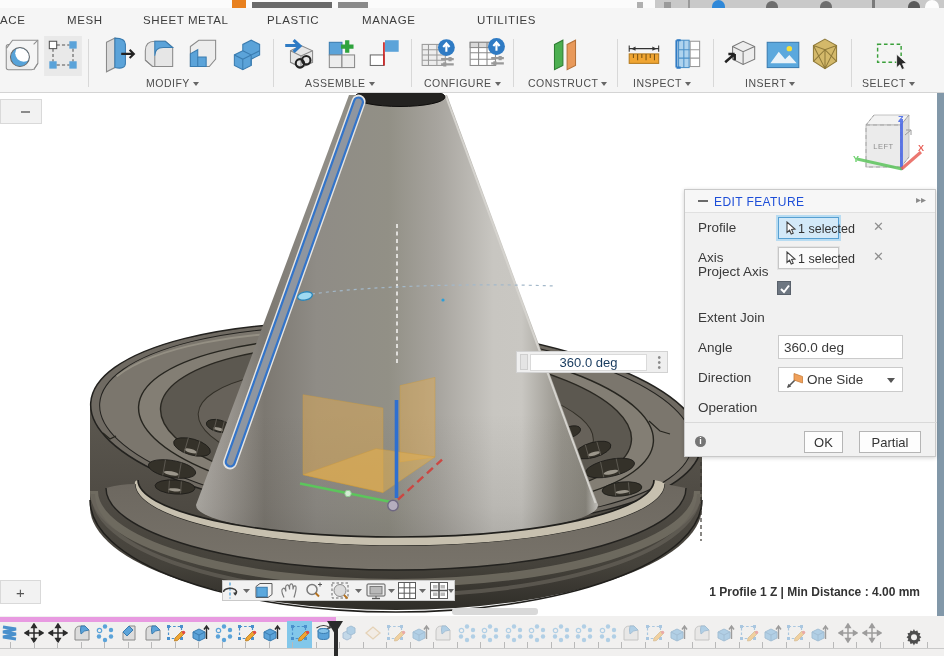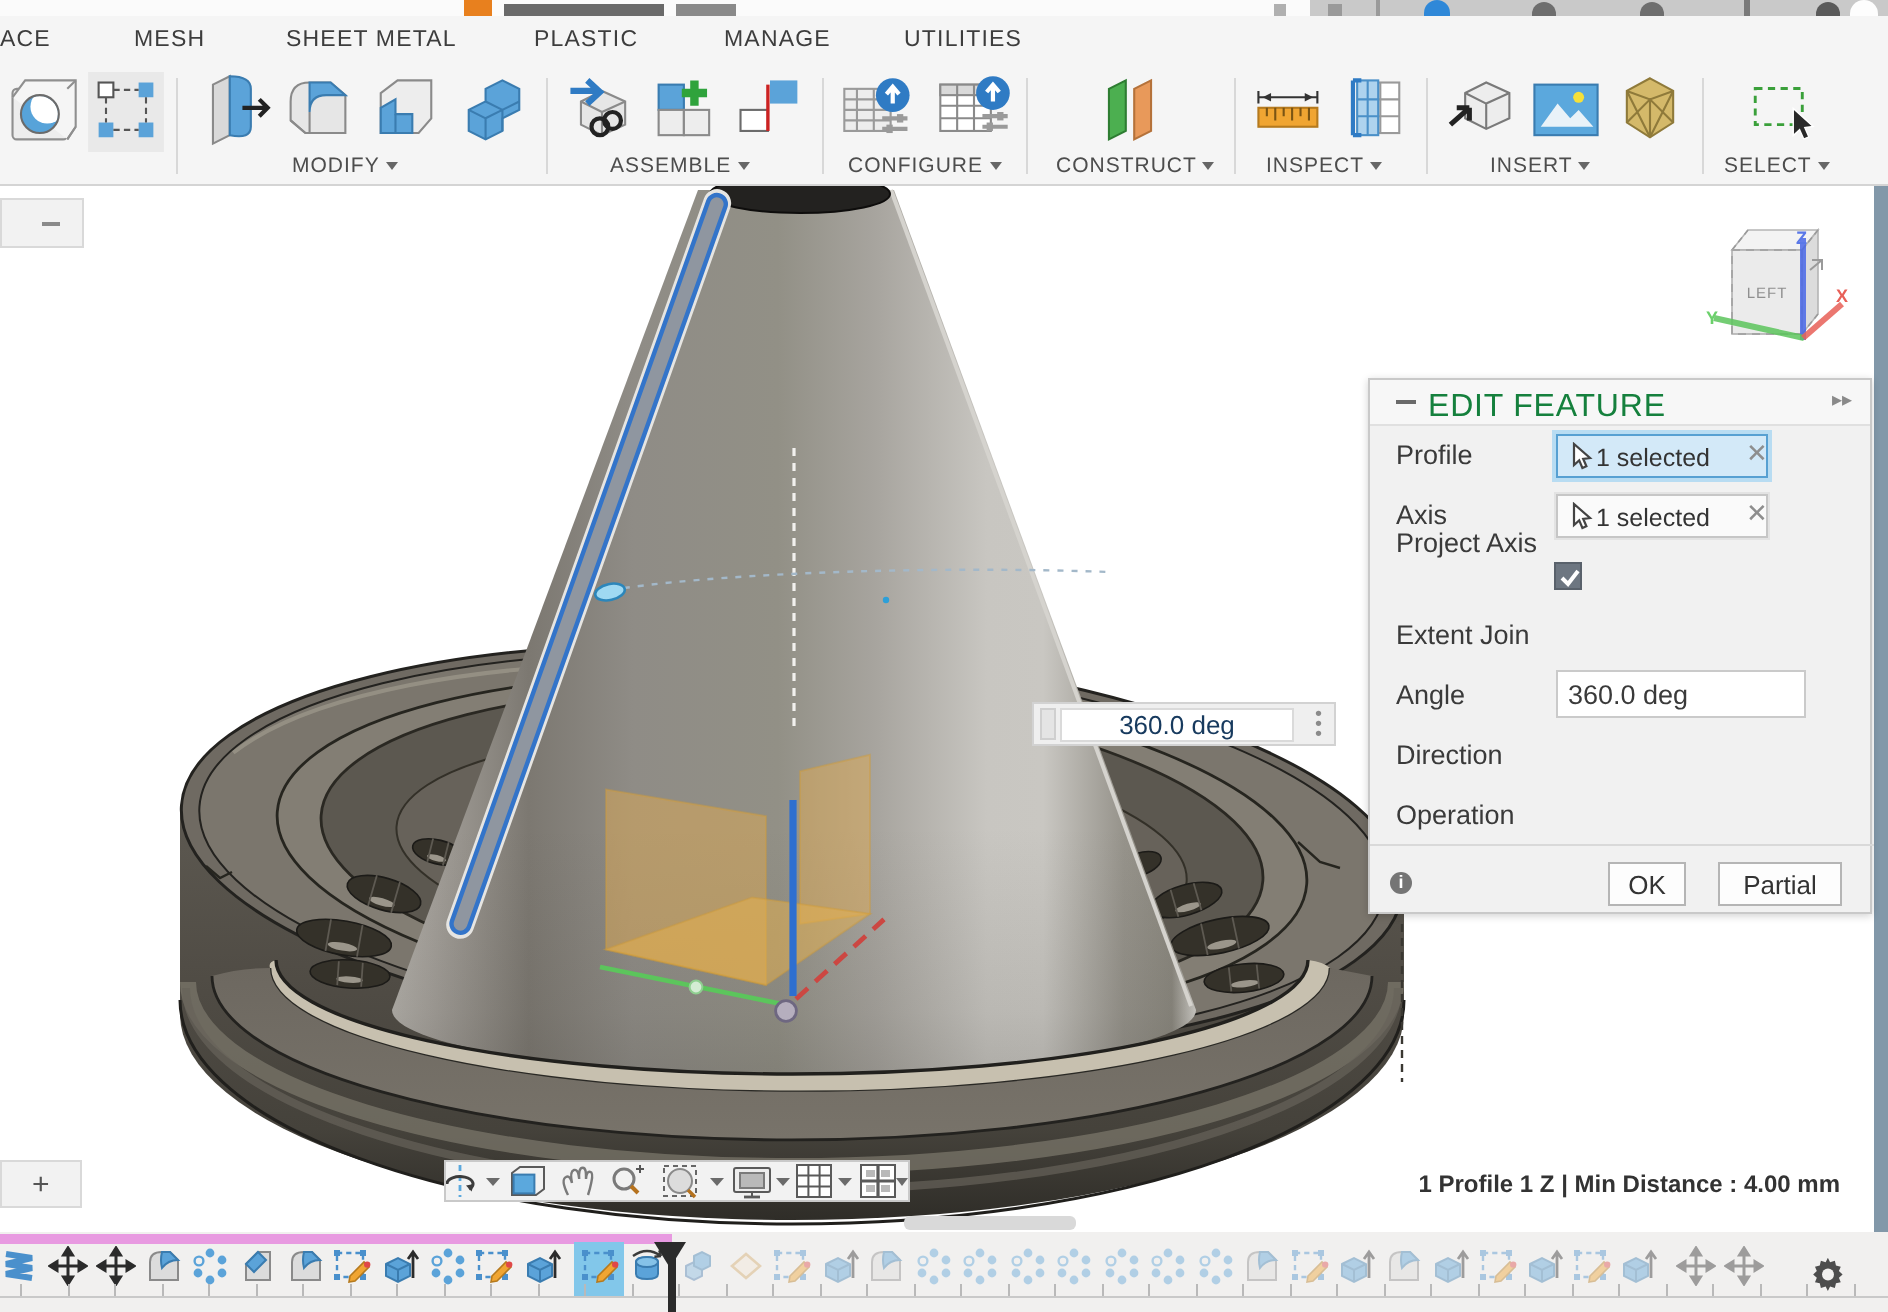--- a/index.html
+++ b/index.html
@@ -19,24 +19,24 @@
 .caret { display:inline-block; width:0; height:0; border-left:3.5px solid transparent; border-right:3.5px solid transparent; border-top:4px solid #666; margin-left:3px; vertical-align:middle;}
 .ticon { position:absolute; top:2px; width:38px; height:40px; }
 
 #viewport { left:0; top:93px; width:944px; height:523px; background:#ffffff; }
 #browserbox { left:0; top:6px; width:42px; height:25px; background:#f2f2f2; border:1px solid #d9d9d9; }
 #browserbox .minus { position:absolute; left:20px; top:11px; width:9px; height:2px; background:#8a8a8a; }
 
 #dialog { left:684px; top:189px; width:252px; height:268px; background:#f1f1f1; border:1px solid #c9c9c9; box-shadow:0 1px 4px rgba(0,0,0,0.18); font-size:13.5px; color:#3a3a3a; }
 #dlghead { position:absolute; left:0; top:0; width:100%; height:23px; background:#f7f7f7; border-bottom:1px solid #e0e0e0; }
 #dlghead .minus { position:absolute; left:13px; top:10px; width:10px; height:2px; background:#6a6a6a; }
-#dlghead .title { position:absolute; left:29px; top:5px; font-size:16px; color:#15803d; letter-spacing:0.4px; }
+#dlghead .title { position:absolute; left:29px; top:5px; font-size:12px; color:#1d4ed8; letter-spacing:0.4px; }
 #dlghead .arrows { position:absolute; right:9px; top:4px; font-size:10px; color:#8a8a8a; }
 .dlglabel { position:absolute; left:13px; }
-.selbox { position:absolute; left:93px; width:106px; height:22px; background:#fafafa; border:1px solid #c6c6c6; box-shadow:0 0 0 1px #e3e3e3; font-size:13px; color:#333; }
+.selbox { position:absolute; left:93px; width:61px; height:22px; background:#fafafa; border:1px solid #c6c6c6; box-shadow:0 0 0 1px #e3e3e3; font-size:13px; color:#333; }
 .selbox.active { background:#d3e9f8; border:1px solid #57a0d2; box-shadow:0 0 0 2px #b8dcf2; }
 .selbox .cur { position:absolute; left:6px; top:3px; }
 .selbox .txt { position:absolute; left:19px; top:3.5px; white-space:nowrap; font-size:12.5px; }
 .xmark { position:absolute; left:188px; font-size:13px; color:#8e8e8e; }
 .dropdown { position:absolute; left:93px; width:125px; height:25px; background:#fff; border:1px solid #cacaca; }
 .dropdown .txt { position:absolute; left:28px; top:4px; white-space:nowrap; }
 .dropdown svg.dicon { position:absolute; left:7px; top:4px; }
 .dropdown .dcaret { position:absolute; right:7px; top:10px; width:0; height:0; border-left:4px solid transparent; border-right:4px solid transparent; border-top:5px solid #555; }
 #angleinput { position:absolute; left:93px; top:145px; width:125px; height:24px; background:#fff; border:1px solid #cacaca; }
 #angleinput .txt { position:absolute; left:5px; top:4px; }
@@ -91,21 +91,21 @@
     <div style="position:absolute;left:908px;top:1px;width:12px;height:7px;border-radius:6px 6px 0 0;background:#5a5a5a;"></div>
     <div style="position:absolute;left:925px;top:0px;width:14px;height:8px;border-radius:7px 7px 0 0;background:#fdfdfd;"></div>
   </div>
 
   <div id="tabrow" class="abs">
     <span class="tab" style="left:0px">ACE</span>
     <span class="tab" style="left:67px">MESH</span>
     <span class="tab" style="left:143px">SHEET METAL</span>
     <span class="tab" style="left:267px">PLASTIC</span>
     <span class="tab" style="left:362px">MANAGE</span>
-    <span class="tab" style="left:452px">UTILITIES</span>
+    <span class="tab" style="left:477px">UTILITIES</span>
   </div>
 
   <div id="toolbar" class="abs">
     <div class="sep" style="left:88px"></div>
     <div class="sep" style="left:273px"></div>
     <div class="sep" style="left:411px"></div>
     <div class="sep" style="left:513px"></div>
     <div class="sep" style="left:617px"></div>
     <div class="sep" style="left:713px"></div>
     <div class="sep" style="left:851px"></div>
@@ -426,20 +426,29 @@
     <span class="dlglabel" style="top:74px">Project Axis</span>
     <div id="chk"><svg width="14" height="14" viewBox="0 0 14 14">
           <path d="M3,7 L6,10 L11,3.5" fill="none" stroke="#fff" stroke-width="2"></path>
         </svg></div>
     <span class="dlglabel" style="top:120px">Extent Join</span>
     <span class="dlglabel" style="top:150px">Angle</span>
     <div id="angleinput">
         <span class="txt">360.0 deg</span>
       </div>
     <span class="dlglabel" style="top:180px">Direction</span>
+    <div class="dropdown" style="top:177px">
+        <svg class="dicon" width="18" height="17" viewBox="0 0 18 17">
+          <path d="M2,15 L13,4" stroke="#555" stroke-width="1.6"></path>
+          <path d="M1,16 L5.2,14.6 L2.4,11.8 Z" fill="#555"></path>
+          <path d="M8,1.5 L16.5,4.5 L16.5,11 L8,8 Z" fill="#f0a05a" stroke="#c87f3c" stroke-width="0.8"></path>
+        </svg>
+        <span class="txt">One Side</span>
+        <div class="dcaret"></div>
+      </div>
     <span class="dlglabel" style="top:210px">Operation</span>
     <div id="dlgsep"></div>
     <div id="infoc">i</div>
     <div class="btn" style="left:119px; width:39px;">OK</div>
     <div class="btn" style="left:174px; width:62px;">Partial</div>
   </div>
 
   <div id="navbar" class="abs">
       <svg width="231" height="19" viewBox="0 0 231 19" style="position:absolute;left:0;top:0">
 <g transform="translate(7,9.5)">

